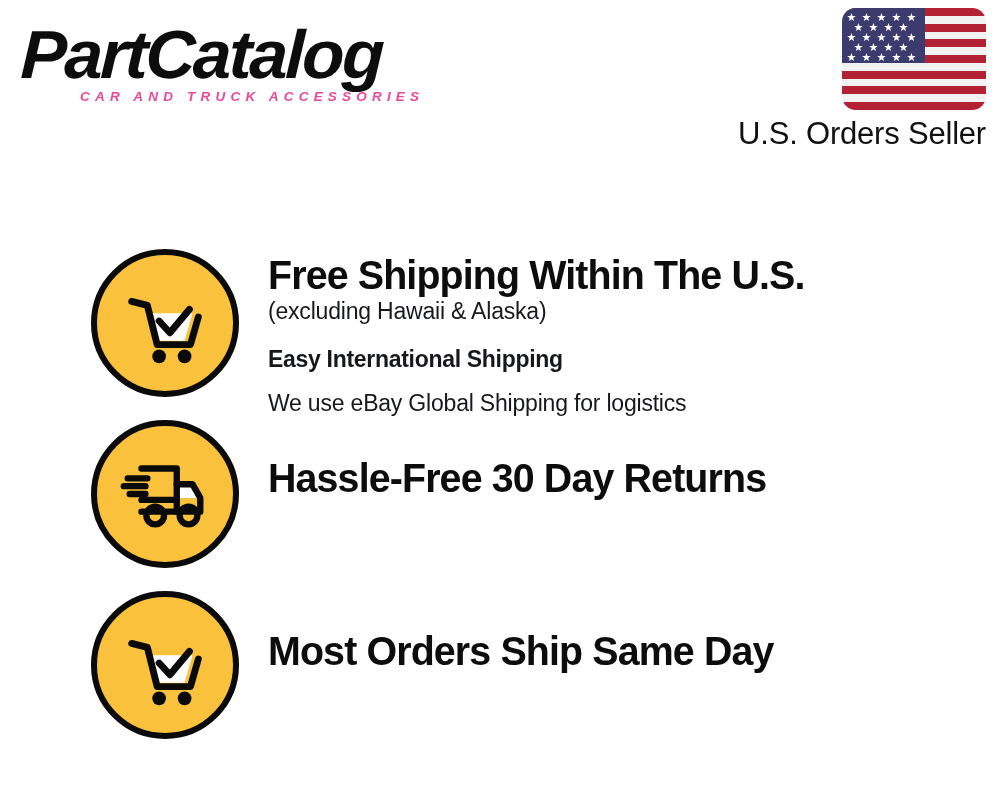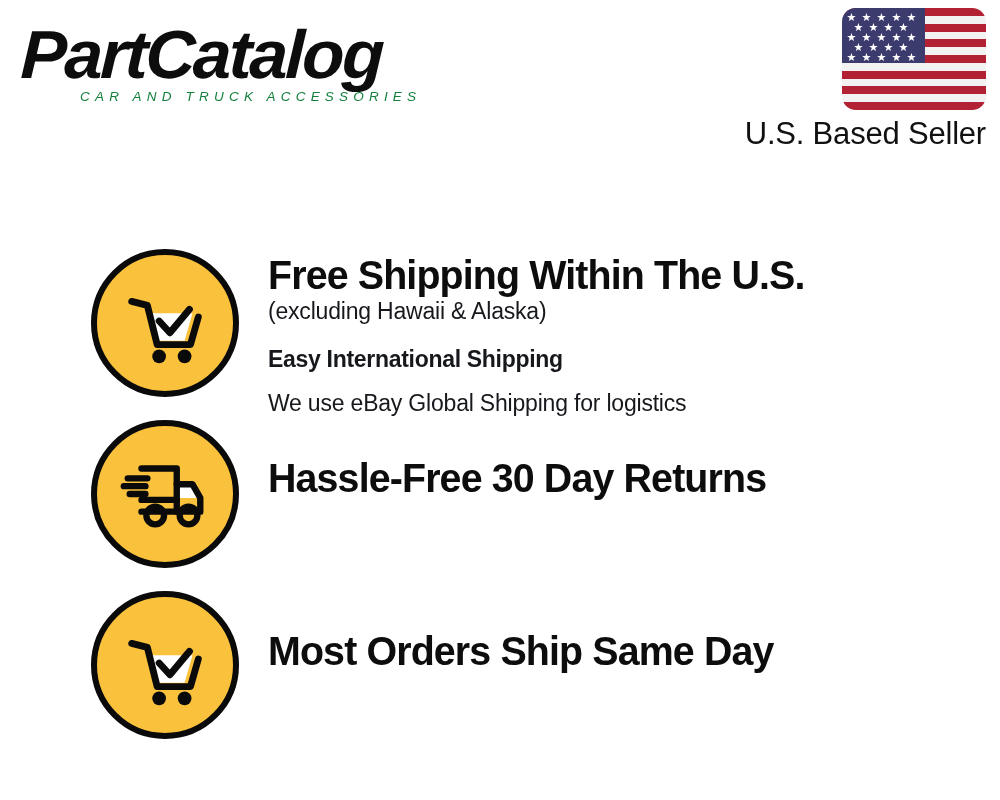--- a/index.html
+++ b/index.html
@@ -40,24 +40,24 @@
     letter-spacing: -2.5px;
     color: #0d0d0d;
     line-height: 0.95;
     white-space: nowrap;
     transform: scaleX(1.02) skewX(-2deg);
     transform-origin: left top;
   }
   .logo-tagline {
     font-family: "Liberation Sans", sans-serif;
     font-size: 13.5px;
-    font-weight: normal;
+    font-weight: bold;
     font-style: italic;
     letter-spacing: 5.2px;
-    color: #15803d;
+    color: #ec4899;
     margin-top: 2px;
     margin-left: 58px;
     white-space: nowrap;
   }
 
   
   .seller-block {
     position: absolute;
     right: 14px;
     top: 8px;
@@ -232,21 +232,21 @@
         <span class="star" style="left:26px; top:34px;">★</span>
         <span class="star" style="left:41px; top:34px;">★</span>
         <span class="star" style="left:56px; top:34px;">★</span>
         <span class="star" style="left:4px;  top:44px;">★</span>
         <span class="star" style="left:19px; top:44px;">★</span>
         <span class="star" style="left:34px; top:44px;">★</span>
         <span class="star" style="left:49px; top:44px;">★</span>
         <span class="star" style="left:64px; top:44px;">★</span>
       </div>
     </div>
-    <div class="seller-label">U.S. Based Seller</div>
+    <div class="seller-label">U.S. Orders Seller</div>
   </div>
 
 </div>
 
 <div class="features">
 
   <div class="feature-row" id="row-shipping">
     <div class="icon-circle">
       <svg viewBox="0 0 100 100" aria-hidden="true">
         <polygon points="32,40 78,40 70,68 40,68" fill="#ffffff"></polygon>

